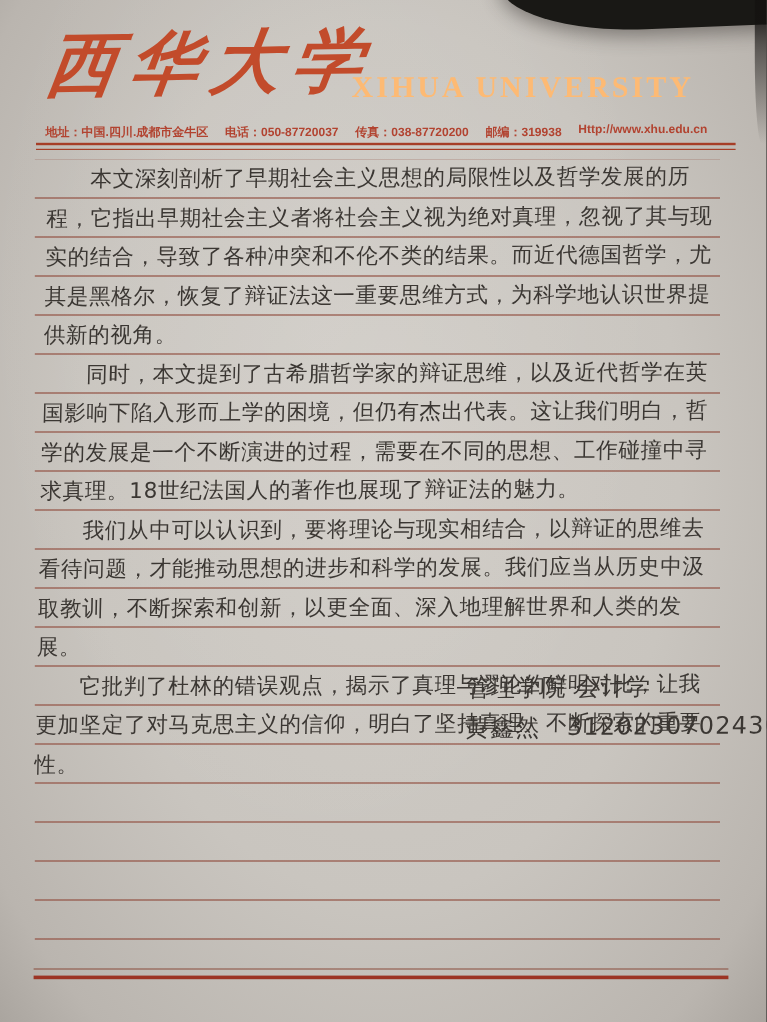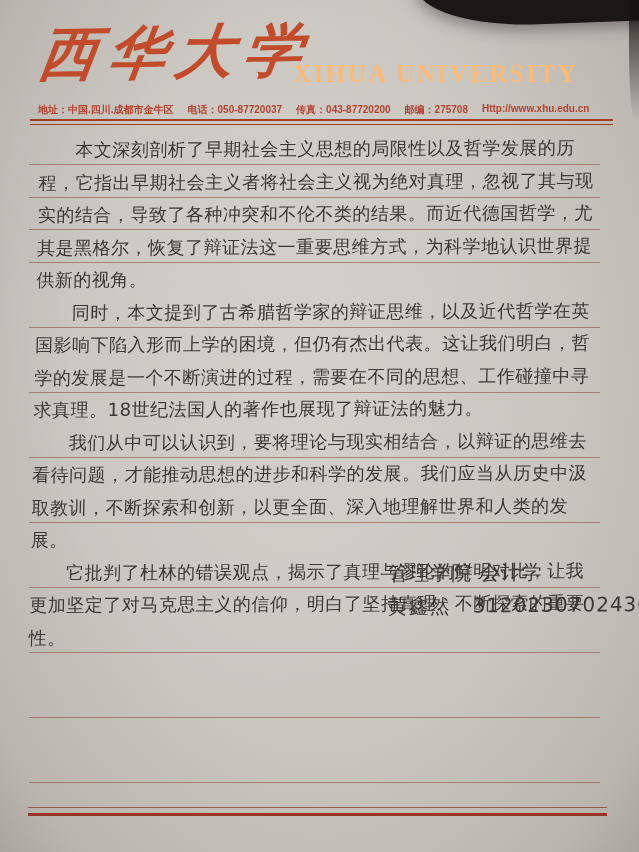--- a/index.html
+++ b/index.html
@@ -85,22 +85,22 @@
   <div class="paper"></div>
   <div class="corner-shadow"></div>
   <div class="edge-sliver"></div>
 
   <div class="logo-cn">西华大学</div>
   <div class="logo-en">XIHUA UNIVERSITY</div>
 
   <div class="address-bar">
     <span>地址：中国.四川.成都市金牛区</span>
     <span>电话：050-87720037</span>
-    <span>传真：043-87720200</span>
-    <span>邮编：275708</span>
+    <span>传真：038-87720200</span>
+    <span>邮编：319938</span>
     <span>Http://www.xhu.edu.cn</span>
   </div>
   <div class="header-rule"></div>
 
   <div class="ruled-area"></div>
   <div class="bottom-rule"></div>
 
   <div class="handwriting">
     <p>本文深刻剖析了早期社会主义思想的局限性以及哲学发展的历程，它指出早期社会主义者将社会主义视为绝对真理，忽视了其与现实的结合，导致了各种冲突和不伦不类的结果。而近代德国哲学，尤其是黑格尔，恢复了辩证法这一重要思维方式，为科学地认识世界提供新的视角。</p>
     <p>同时，本文提到了古希腊哲学家的辩证思维，以及近代哲学在英国影响下陷入形而上学的困境，但仍有杰出代表。这让我们明白，哲学的发展是一个不断演进的过程，需要在不同的思想、工作碰撞中寻求真理。18世纪法国人的著作也展现了辩证法的魅力。</p>

